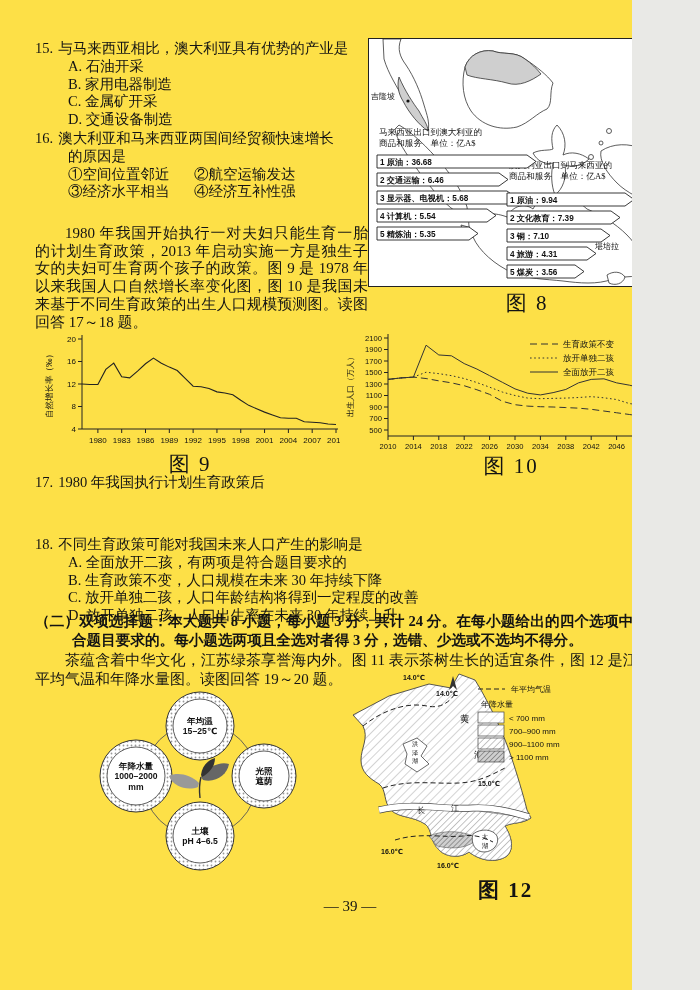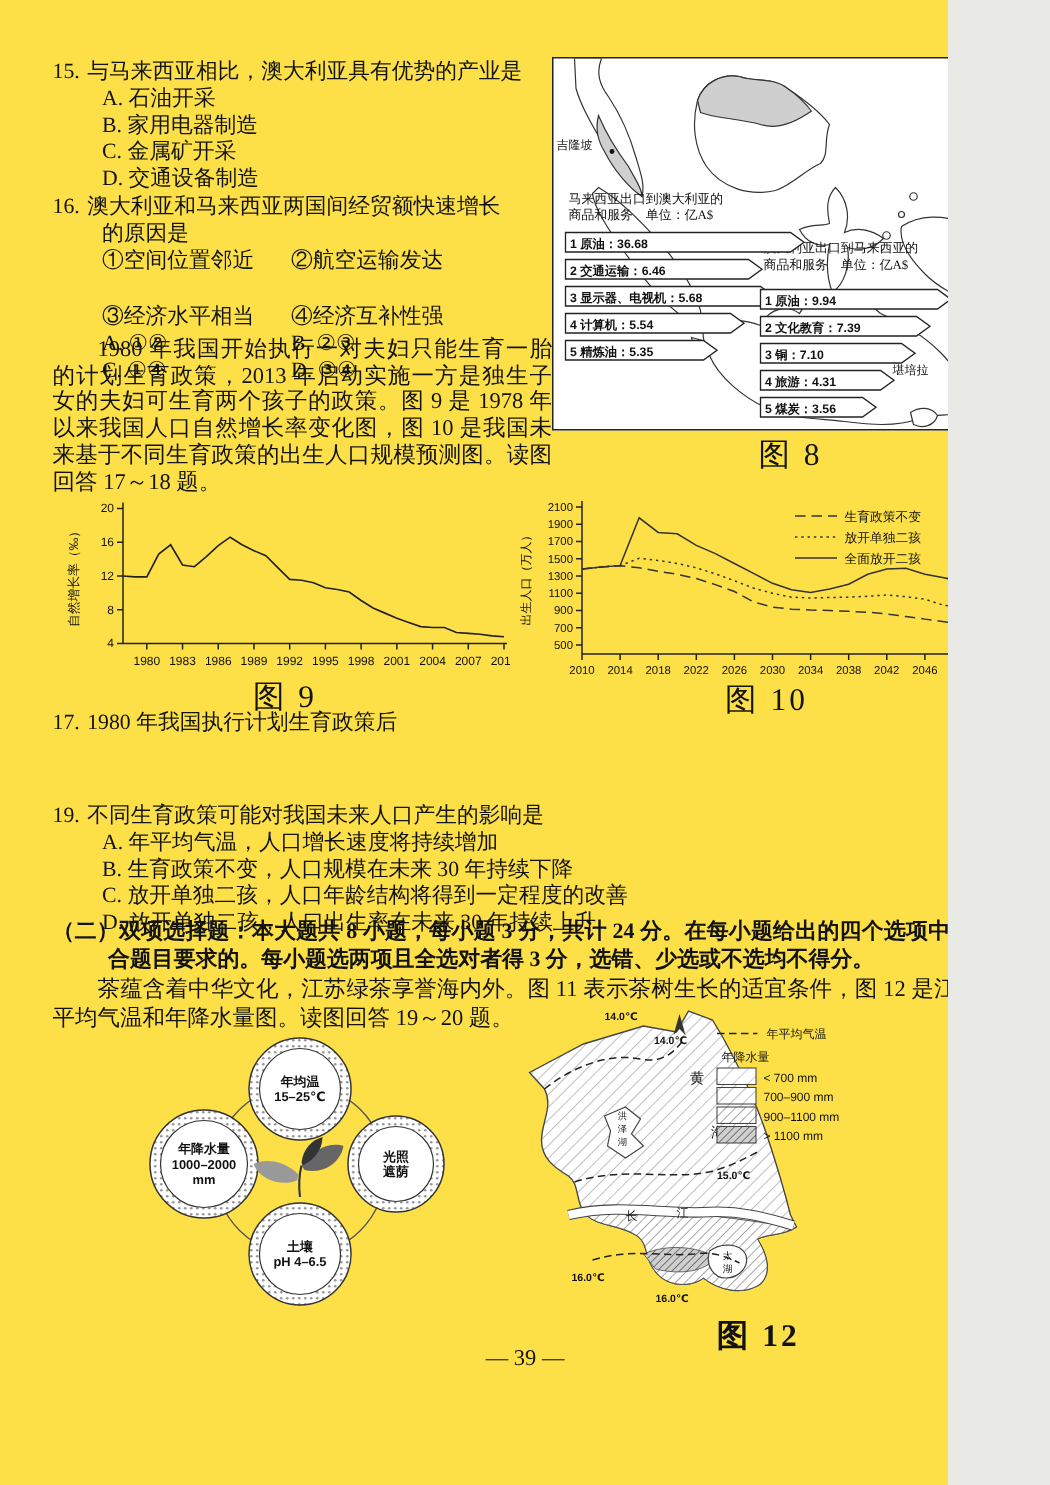--- a/index.html
+++ b/index.html
@@ -34,25 +34,21 @@
         <div class="opt">C. 金属矿开采</div>
         <div class="opt">D. 交通设备制造</div>
       </div>
   </div>
 
   <div class="q" style="left:35px;top:130px;width:332px;">
     <div class="stem"><span class="qno">16.</span><span>澳大利亚和马来西亚两国间经贸额快速增长</span></div>
     <div class="opt">的原因是</div>
     <div id="q16-sub" class="opt">
         <div class="row2"><span style="width: 126px;">①空间位置邻近</span><span style="width: 170px;">②航空运输发达</span></div>
-        <div class="row2"><span style="width: 126px; margin-top: 20px;">③经济水平相当</span><span style="width: 170px;">④经济互补性强</span></div>
-      </div>
-    <div id="q16-opts" class="opt">
-        <div class="row2"><span style="width: 126px;">A. ①②</span><span style="width: 170px;">B. ②③</span></div>
-        <div class="row2"><span style="width: 126px;">C. ①④</span><span style="width: 170px;">D. ③④</span></div>
+        <div class="row2"><span style="width: 126px;">③经济水平相当</span><span style="width: 170px;">④经济互补性强</span></div>
       </div>
   </div>
 
   <div class="intro" style="left:35px;top:225px;width:333px;">1980 年我国开始执行一对夫妇只能生育一胎的计划生育政策，2013 年启动实施一方是独生子女的夫妇可生育两个孩子的政策。图 9 是 1978 年以来我国人口自然增长率变化图，图 10 是我国未来基于不同生育政策的出生人口规模预测图。读图回答 17～18 题。</div>
 
   <div class="figbox" style="left:368px;top:38px;width:318px;height:247px;">
     <svg id="fig8-svg" width="318" height="247" viewBox="0 0 318 247">
       <g stroke="#333" stroke-width="0.8" fill="#fff">
 
         <path d="M 14,0 L 32,0 C 28,10 31,18 37,26 C 45,38 51,52 55,66 C 58,76 61,84 59,92 C 50,84 42,74 36,62 C 28,48 19,34 15,20 Z"></path>
@@ -213,23 +209,23 @@
       <line x1="188" y1="44" x2="216" y2="44" stroke="#333" stroke-width="1"></line>
       <text x="221" y="47" fill="#111" font-size="8.5">全面放开二孩</text>
     </svg>
   <div class="caption" style="left:342px;top:452px;width:338px;">图 10</div>
 
   <div class="q" style="left:35px;top:474px;width:648px;">
     <div class="stem"><span class="qno">17.</span><span>1980 年我国执行计划生育政策后</span></div>
   </div>
 
   <div class="q" style="left:35px;top:536px;width:648px;">
-    <div class="stem"><span class="qno">19.</span><span>不同生育政策可能对我国未来人口产生的影响是</span></div>
+    <div class="stem"><span class="qno">18.</span><span>不同生育政策可能对我国未来人口产生的影响是</span></div>
     <div id="q18-opts">
-        <div class="opt">A. 年平均气温，人口增长速度将持续增加</div>
+        <div class="opt">A. 全面放开二孩，有两项是符合题目要求的</div>
         <div class="opt">B. 生育政策不变，人口规模在未来 30 年持续下降</div>
         <div class="opt">C. 放开单独二孩，人口年龄结构将得到一定程度的改善</div>
         <div class="opt">D. 放开单独二孩，人口出生率在未来 30 年持续上升</div>
       </div>
   </div>
 
   <div class="sec2" style="left:35px;top:612px;width:650px;">（二）双项选择题：本大题共 8 小题，每小题 3 分，共计 24 分。在每小题给出的四个选项中，有两项是符合题目要求的。每小题选两项且全选对者得 3 分，选错、少选或不选均不得分。</div>
 
   <div class="intro" style="left:35px;top:651px;width:648px;line-height:19px;">茶蕴含着中华文化，江苏绿茶享誉海内外。图 11 表示茶树生长的适宜条件，图 12 是江苏省年平均气温和年降水量图。读图回答 19～20 题。</div>
 

